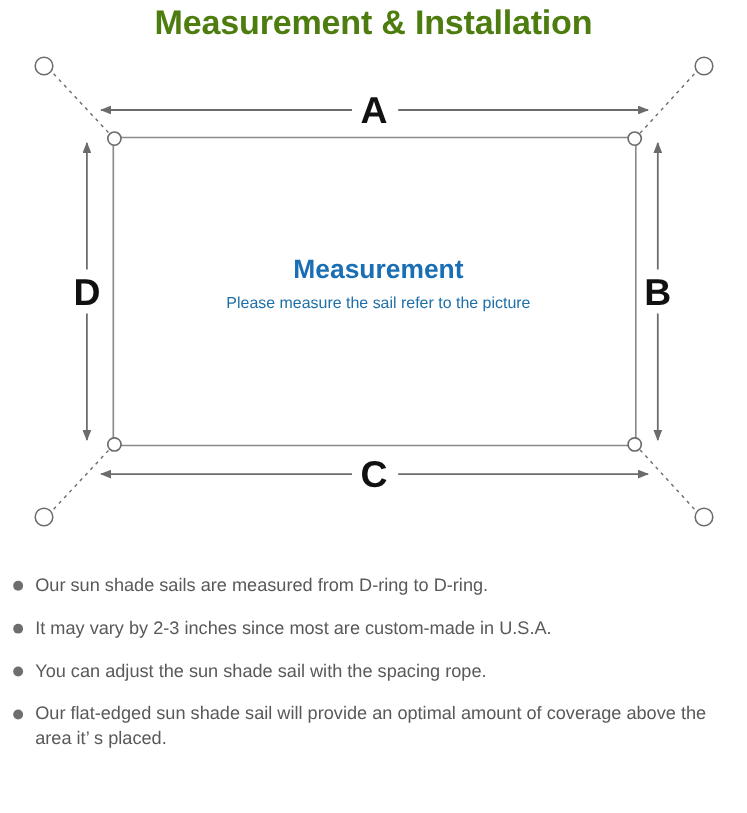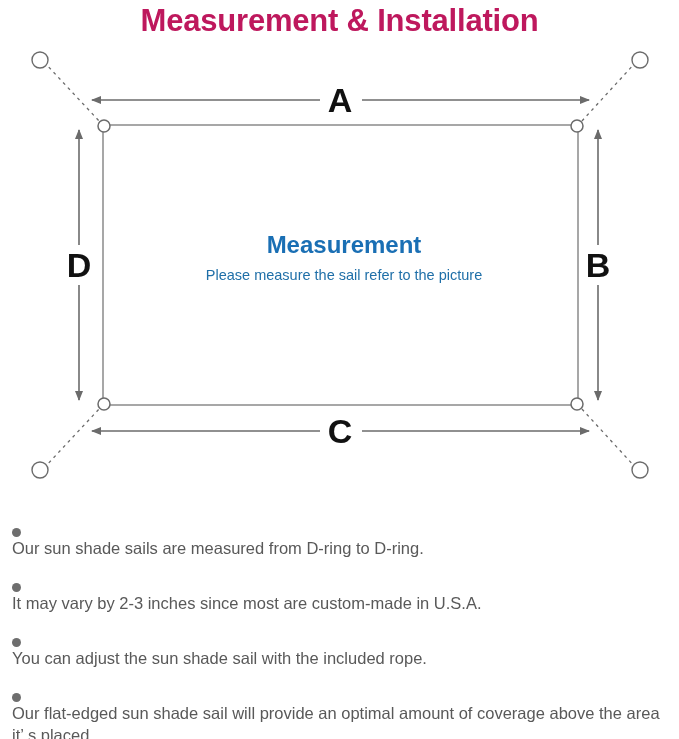--- a/index.html
+++ b/index.html
@@ -20,21 +20,21 @@
     height: 739px;
     position: relative;
     background: #ffffff;
   }
 
   
   .title {
     text-align: center;
     font-size: 31px;
     font-weight: bold;
-    color: #be185d;
+    color: #4d7c0f;
     letter-spacing: -0.2px;
     padding-top: 2px;
     line-height: 38px;
     font-family: "Liberation Sans", sans-serif;
   }
 
   
   .diagram-wrap {
     position: relative;
     width: 679px;
@@ -73,21 +73,20 @@
     width: 679px;
     padding: 0;
     margin: 0;
     list-style: none;
   }
   .note-item {
     display: flex;
     align-items: flex-start;
     margin: 0 0 17px 0;
     padding: 0 4px 0 12px;
-    flex-direction: column;
   }
   .note-bullet {
     flex: 0 0 auto;
     width: 9px;
     height: 9px;
     border-radius: 50%;
     background: #6e6e6e;
     margin-top: 7px;
     margin-right: 11px;
   }
@@ -172,21 +171,21 @@
     <li class="note-item">
       <span class="note-bullet"></span>
       <span class="note-text">Our sun shade sails are measured from D-ring to D-ring.</span>
     </li>
     <li class="note-item">
       <span class="note-bullet"></span>
       <span class="note-text">It may vary by 2-3 inches since most are custom-made in U.S.A.</span>
     </li>
     <li class="note-item">
       <span class="note-bullet"></span>
-      <span class="note-text">You can adjust the sun shade sail with the included rope.</span>
+      <span class="note-text">You can adjust the sun shade sail with the spacing rope.</span>
     </li>
     <li class="note-item">
       <span class="note-bullet"></span>
       <span class="note-text">Our flat-edged sun shade sail will provide an optimal amount of coverage above the area it’ s placed.</span>
     </li>
   </ul>
 
 </div>
 
 </body></html>

